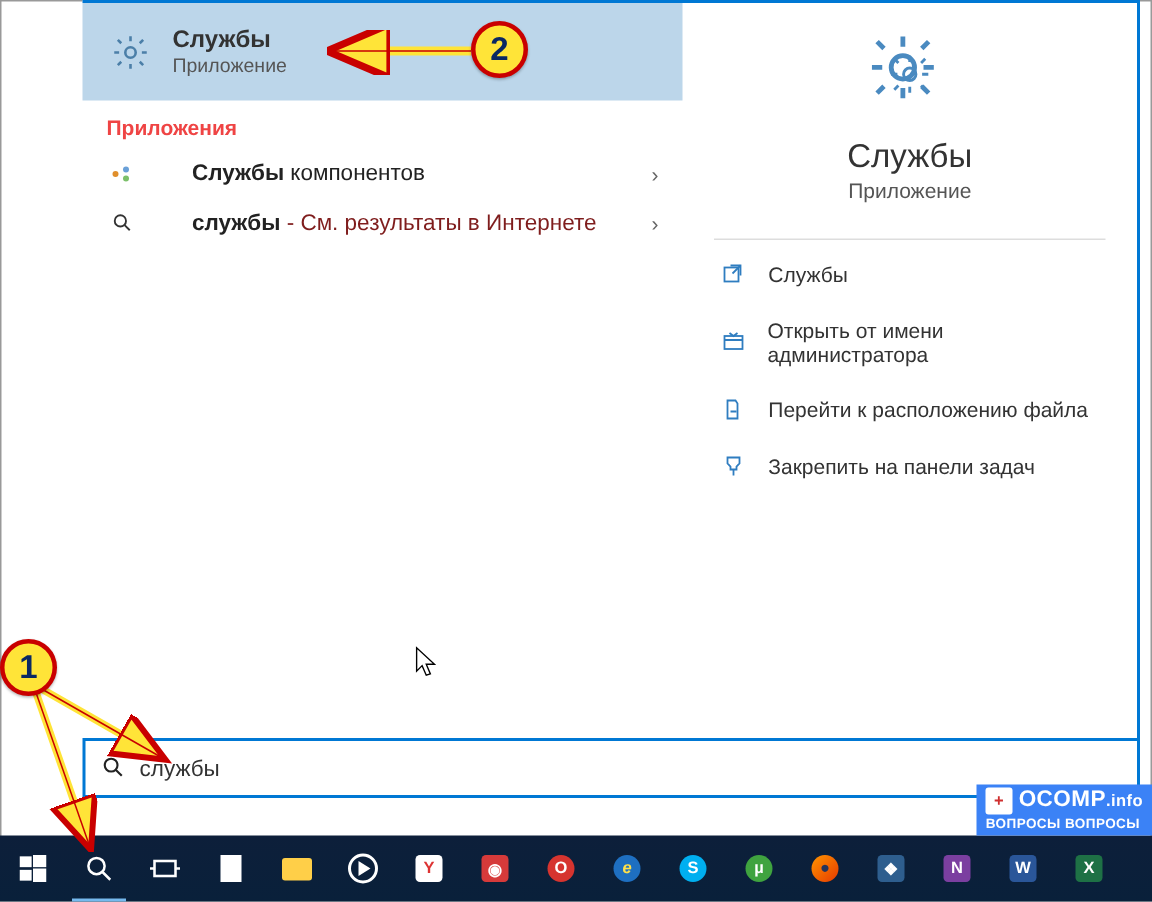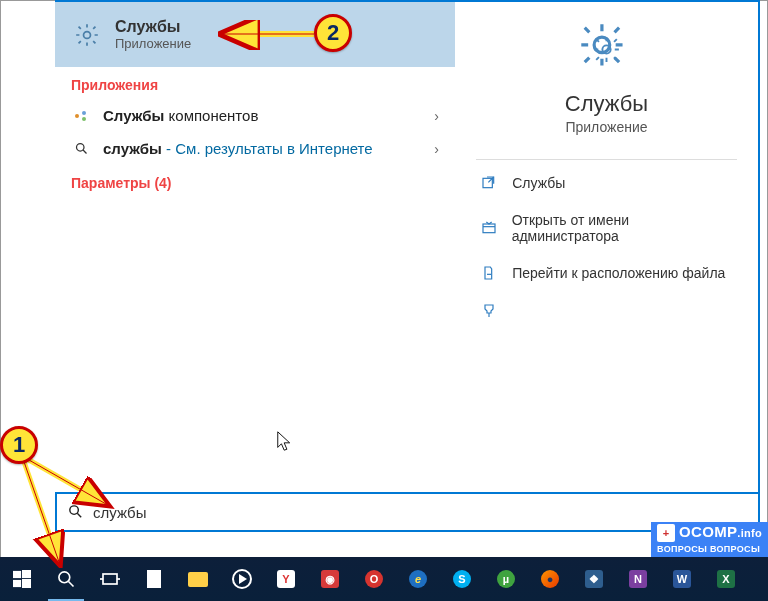--- a/index.html
+++ b/index.html
@@ -33,23 +33,23 @@
   .gear-sm { width:28px; height:28px; display:flex; align-items:center; justify-content:center; color:#4b7fa8; }
   .bm-text { display:flex; flex-direction:column; }
   .bm-title { font-size:16px; font-weight:600; color:#333; }
   .bm-sub { font-size:13px; color:#555; }
   .section-header { padding: 10px 16px 6px; font-weight:600; color:#ef4444; font-size:14px; }
   .result-row {
     display:flex; align-items:center; padding:8px 16px; gap:12px;
     cursor:default;
   }
   .result-row .ico { width:20px; display:flex; justify-content:center; font-size:14px; color:#555; }
-  .result-row .txt { flex:1; font-size:15px; }
+  .result-row .txt { flex:1; font-size:15px;margin-left:25px; }
   .result-row .txt b { font-weight:600; }
-  .result-row .light { color:#0369a1; }
+  .result-row .light { color:#7f1d1d; }
   .chev { color:#666; font-size:14px; }
   .gear-lg { width:55px; height:55px; color:#4a8ac0; margin-bottom:14px; }
   .right-col .app-title { font-size:22px; font-weight:400; color:#333; }
   .right-col .app-sub { font-size:14px; color:#555; margin-top:2px; }
   .divider { height:1px; background:#ddd; margin:24px 0 6px; width:86%; }
   .actions { width:86%; display:flex; flex-direction:column; gap:4px; }
   .action-item { display:flex; align-items:center; gap:14px; padding:8px 4px; font-size:14px; color:#333; cursor:default; }
   .action-item .aico { width:18px; height:18px; color:#2f7dc0; display:flex; align-items:center; justify-content:center; }
   .cursor-svg { position:absolute; left:275px; top:430px; width:22px; height:22px; pointer-events:none; }
 
@@ -133,21 +133,20 @@
       <span class="ico">
         <svg width="15" height="15" viewBox="0 0 24 24" fill="none" stroke="#333" stroke-width="2">
             <circle cx="10" cy="10" r="6"></circle>
             <line x1="20" y1="20" x2="14.5" y2="14.5"></line>
           </svg>
       </span>
       <span class="txt"><b>службы</b><span class="light"> - См. результаты в Интернете</span></span>
       <span class="chev">›</span>
     </div>
 
-    <div class="section-header">Параметры (4)</div>
   </div>
 
   <div class="right-col">
     <span class="gear-lg">
       <svg viewBox="0 0 24 24" width="55" height="55" fill="none" stroke="currentColor" stroke-width="1.4">
         <circle cx="10" cy="10" r="3.4"></circle>
           <path d="M10 1v3M10 16v3M2.5 2.5l2 2M15.5 15.5l2 2M1 10h3M16 10h3M2.5 17.5l2-2M15.5 4.5l2-2"></path>
         <g transform="translate(6,6) scale(0.6)">
             <circle cx="10" cy="10" r="3"></circle>
             <path d="M10 1v3M10 16v3M2.5 2.5l2 2M15.5 15.5l2 2M1 10h3M16 10h3M2.5 17.5l2-2M15.5 4.5l2-2"></path>
@@ -187,20 +186,21 @@
           </span>
         <span>Перейти к расположению файла</span>
       </div>
       <div class="action-item">
         <span class="aico">
             <svg width="16" height="16" viewBox="0 0 24 24" fill="none" stroke="currentColor" stroke-width="1.8">
               <path d="M6 3h12v6l-3 3v3H9v-3L6 9z"></path>
               <line x1="12" y1="15" x2="12" y2="21"></line>
             </svg>
           </span>
+        <span>Закрепить на панели задач</span>
       </div>
     </div>
   </div>
 </div>
 
 <svg class="cursor-svg" viewBox="0 0 24 24">
     <path d="M3 2l0 17 4-4 3 7 3-1-3-7 6 0z" fill="#fff" stroke="#000" stroke-width="1"></path>
   </svg>
 
 <div class="search-box">

